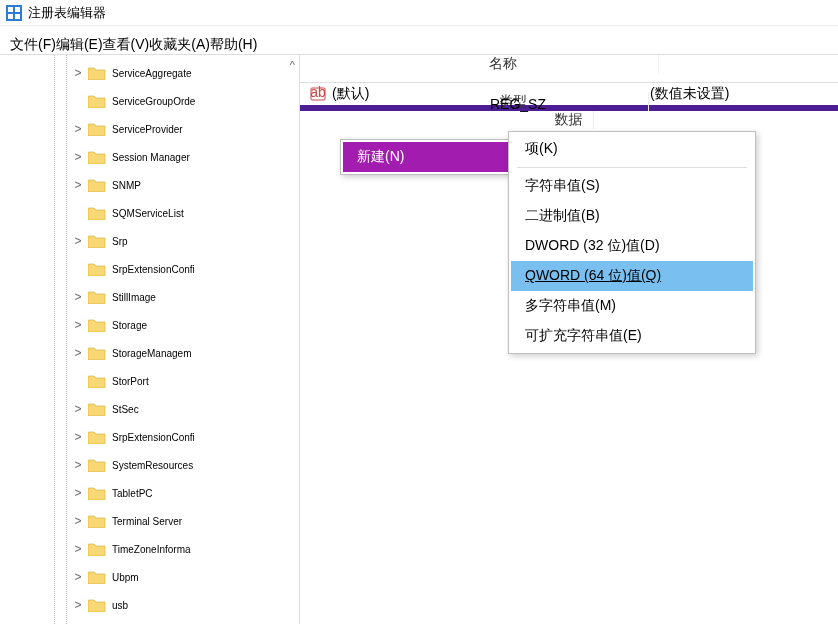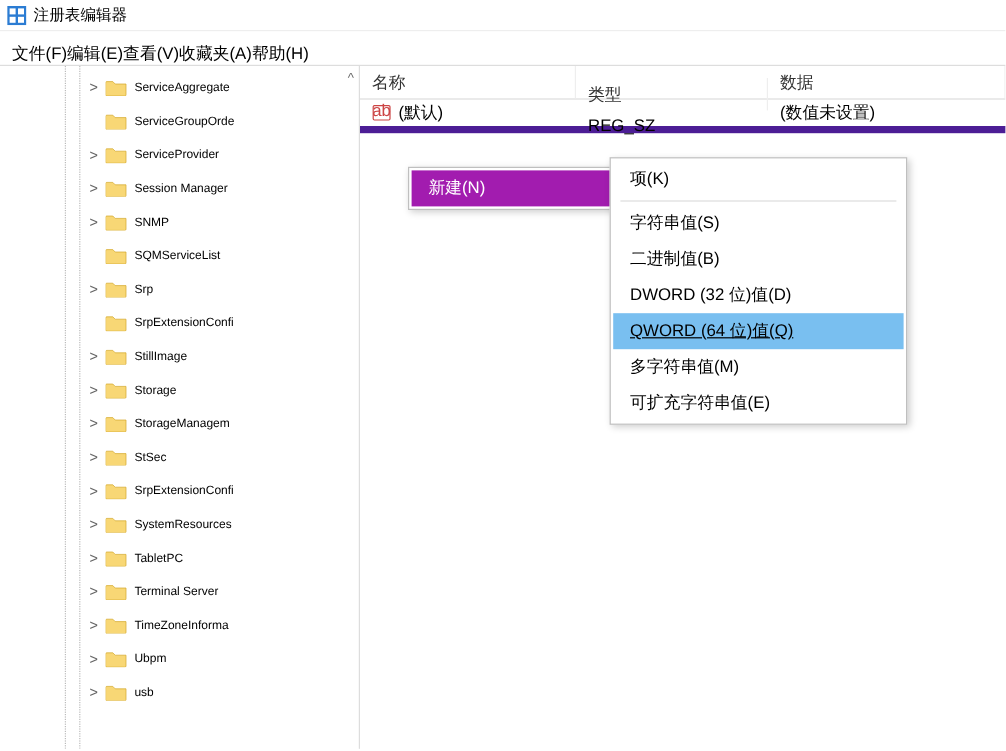--- a/index.html
+++ b/index.html
@@ -13,21 +13,21 @@
   .tree-pane { width: 300px; border-right: 1px solid #ddd; overflow: hidden; position: relative; }
   .tree { padding: 4px 0 4px 0; }
   .tree-row { display: flex; align-items: center; height: 28px; padding-left: 72px; white-space: nowrap; position: relative; }
   .tree-row .expander { width: 12px; text-align: center; color: #666; margin-right: 4px; font-size: 12px; }
   .tree-row .folder-icon { width: 18px; height: 14px; margin-right: 6px; flex-shrink: 0; }
   .tree-row .label { font-size: 10px; overflow: hidden; text-overflow: clip; text-align: right; }
   .tree-guide { position: absolute; left: 0; top: 0; bottom: 0; width: 72px; pointer-events: none; }
   .tree-guide .vline { position: absolute; top: 0; bottom: 0; width: 0; border-left: 1px dotted #bbb; }
   .scroll-indicator { position: absolute; right: 4px; top: 4px; font-size: 11px; color: #666; }
   .list-pane { flex: 1; position: relative; }
-  .list-header { display: flex; height: 28px; align-items: center; border-bottom: 1px solid #ddd; }
+  .list-header { display: flex; height: 28px; align-items: center; border-bottom: 1px solid #ddd; flex-direction: column; }
   .list-header .col { padding: 0 10px; font-size: 14px; color: #333; border-right: 1px solid #eee; height: 100%; display: flex; align-items: center; }
   .list-row { display: flex; height: 28px; align-items: center; border-bottom: 6px solid #4c1d95; }
   .list-row .cell { padding: 0 10px; font-size: 14px; display: flex; align-items: center; height: 100%; }
   .val-icon { width: 16px; height: 16px; margin-right: 6px; flex-shrink: 0; }
   .context-menu { position: absolute; background: #fff; border: 1px solid #bfbfbf; box-shadow: 2px 2px 6px rgba(0,0,0,.2); padding: 2px; }
   .context-menu.primary { left: 40px; top: 84px; width: 200px; }
   .context-menu.sub { left: 208px; top: 76px; width: 248px; }
   .cm-item { height: 30px; display: flex; align-items: center; padding: 0 14px; cursor: default; position: relative; }
   .cm-item.hi { background: #a21caf; color: #fff; }
   .cm-item.hi2 { background: #79bff0; text-decoration: underline; }
@@ -141,20 +141,27 @@
           <span class="label">Storage</span>
         </div>
         <div class="tree-row">
           <span class="expander">&gt;</span>
           <span class="folder-icon"><svg viewBox="0 0 18 14">
               <path d="M1 2h5l2 2h9v9a1 1 0 0 1-1 1H1a1 1 0 0 1-1-1V3a1 1 0 0 1 1-1z" fill="#f8d775" stroke="#d4a92c" stroke-width="0.6"></path>
             </svg></span>
           <span class="label">StorageManagem</span>
         </div>
         <div class="tree-row">
+          <span class="expander"></span>
+          <span class="folder-icon"><svg viewBox="0 0 18 14">
+              <path d="M1 2h5l2 2h9v9a1 1 0 0 1-1 1H1a1 1 0 0 1-1-1V3a1 1 0 0 1 1-1z" fill="#f8d775" stroke="#d4a92c" stroke-width="0.6"></path>
+            </svg></span>
+          <span class="label">StorPort</span>
+        </div>
+        <div class="tree-row">
           <span class="expander">&gt;</span>
           <span class="folder-icon"><svg viewBox="0 0 18 14">
               <path d="M1 2h5l2 2h9v9a1 1 0 0 1-1 1H1a1 1 0 0 1-1-1V3a1 1 0 0 1 1-1z" fill="#f8d775" stroke="#d4a92c" stroke-width="0.6"></path>
             </svg></span>
           <span class="label">StSec</span>
         </div>
         <div class="tree-row">
           <span class="expander">&gt;</span>
           <span class="folder-icon"><svg viewBox="0 0 18 14">
               <path d="M1 2h5l2 2h9v9a1 1 0 0 1-1 1H1a1 1 0 0 1-1-1V3a1 1 0 0 1 1-1z" fill="#f8d775" stroke="#d4a92c" stroke-width="0.6"></path>

